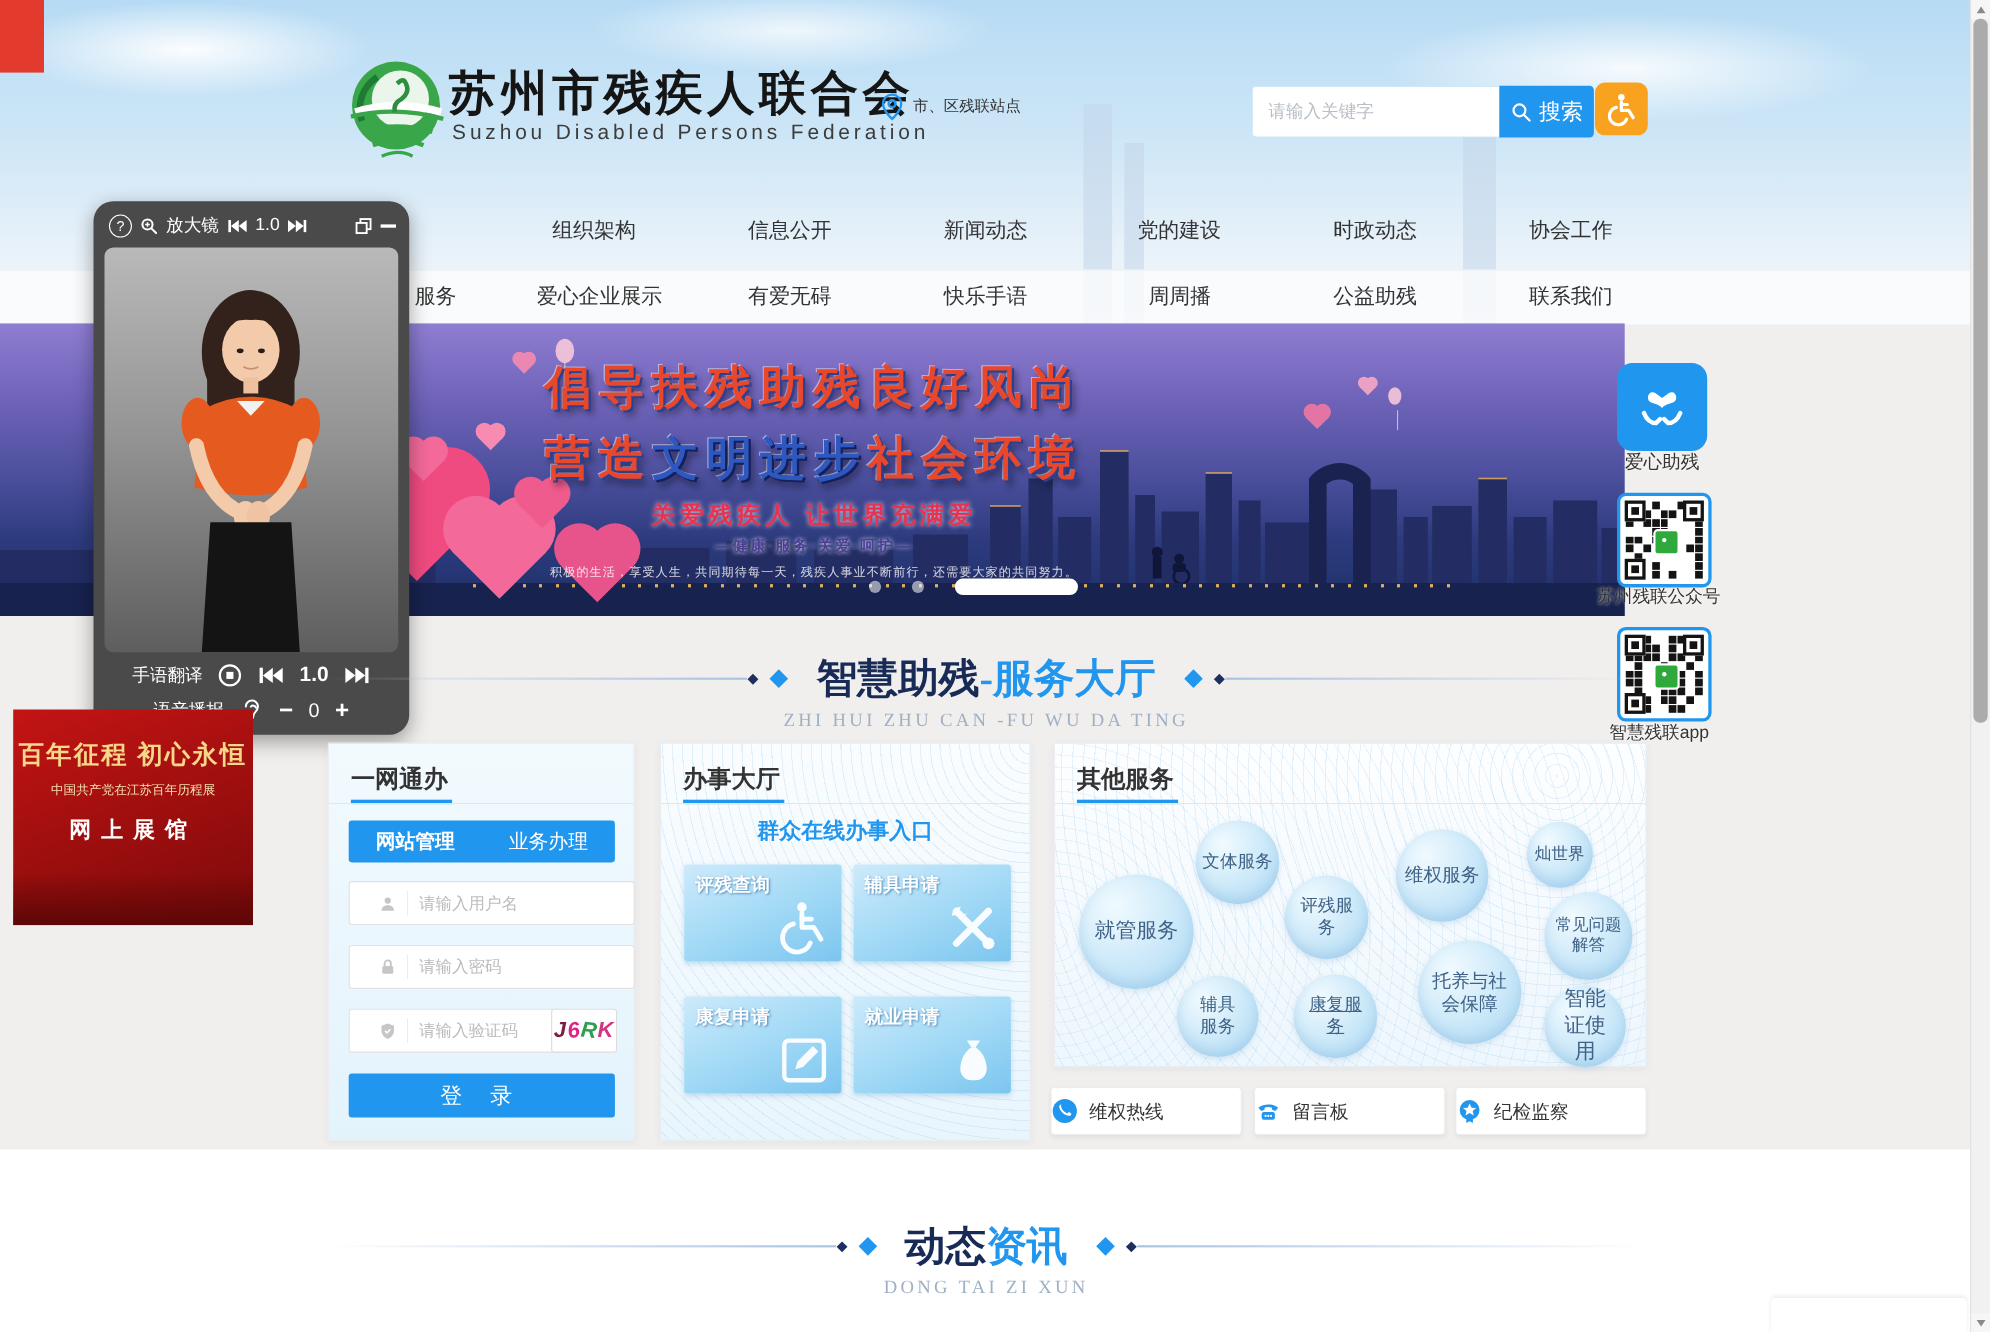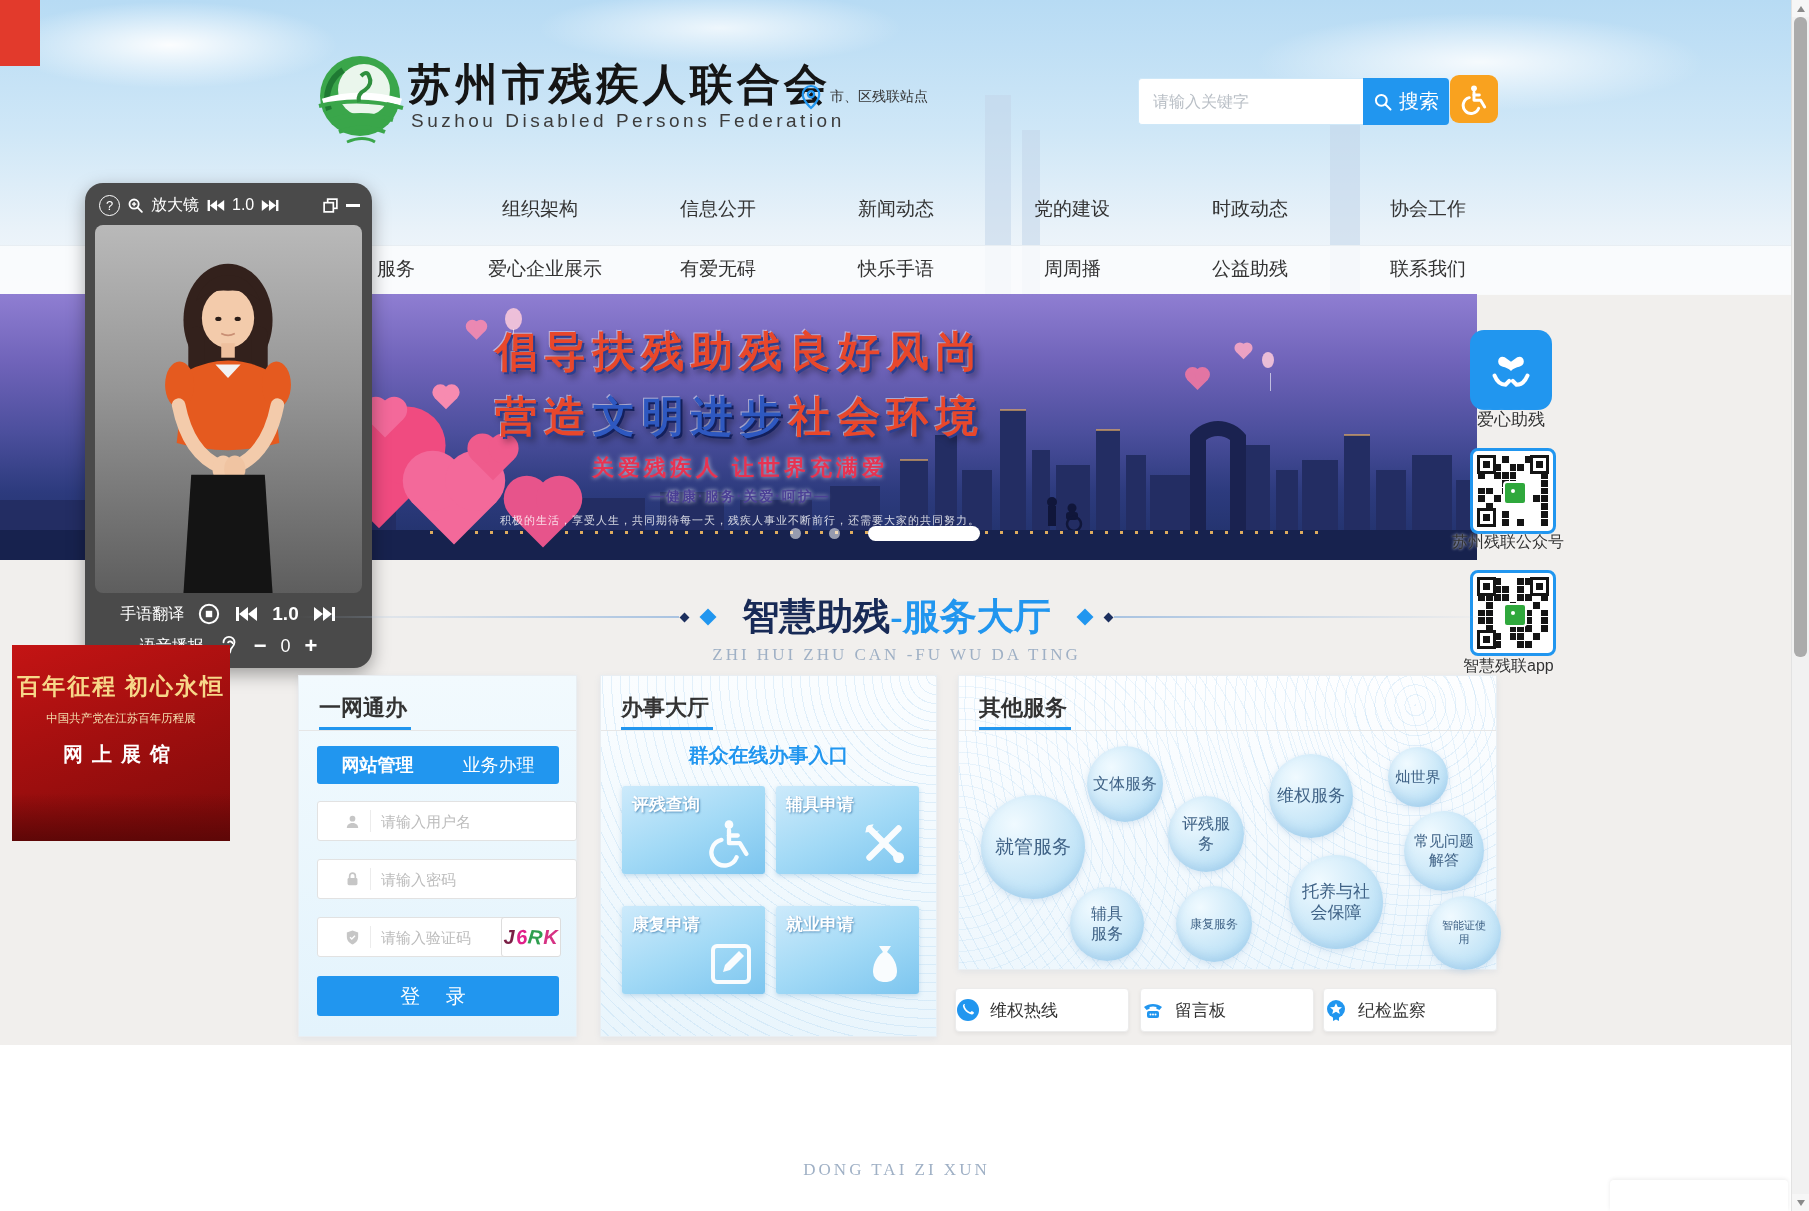--- a/index.html
+++ b/index.html
@@ -146,23 +146,23 @@
      color:#3f6286;cursor:pointer;line-height:1.25;
      background:radial-gradient(circle at 32% 28%,#f0faff 0%,#cfeaf9 48%,#a9d9f4 100%);
      box-shadow:inset 0 -5px 10px rgba(120,170,215,.28),0 2px 6px rgba(140,180,215,.3);}
   .b0{left:128px;top:70px;width:76px;height:76px;font-size:16px;}
   .b1{left:310px;top:78px;width:84px;height:84px;font-size:17px;}
   .b2{left:429px;top:71px;width:60px;height:60px;font-size:15px;}
   .b3{left:22px;top:119px;width:104px;height:104px;font-size:19px;}
   .b4{left:209px;top:120px;width:76px;height:76px;font-size:16px;padding:0 14px;box-sizing:border-box;}
   .b5{left:445px;top:135px;width:80px;height:80px;font-size:15px;padding:0 10px;box-sizing:border-box;}
   .b6{left:111px;top:211px;width:74px;height:74px;font-size:16px;padding:0 14px;box-sizing:border-box;}
-  .b7{left:217px;top:210px;width:76px;height:76px;font-size:12px;padding:0 14px;box-sizing:border-box;}
+  .b7{left:217px;top:210px;width:76px;height:76px;font-size:16px;padding:0 14px;box-sizing:border-box;text-decoration:underline;}
   .b8{left:330px;top:179px;width:94px;height:94px;font-size:17px;padding:0 12px;box-sizing:border-box;}
-  .b9{left:468px;top:220px;width:74px;height:74px;font-size:11px;padding:0 12px;box-sizing:border-box;}
+  .b9{left:445px;top:220px;width:74px;height:74px;font-size:19px;padding:0 12px;box-sizing:border-box;}
   
   .qbtn{position:absolute;top:988px;width:172px;height:42px;background:#fff;border:1px solid #ececec;border-radius:4px;
      box-shadow:0 2px 4px rgba(0,0,0,.06);display:flex;align-items:center;justify-content:flex-start;gap:10px;
      font-size:17px;color:#333;cursor:pointer;}
   .q0{left:955px;} .q1{left:1140px;} .q2{left:1323px;}
   
   .sb{position:absolute;right:0;top:0;width:17px;height:1211px;background:#f1f1f1;border-left:1px solid #e2e2e2;}
   .sb-up,.sb-dn{position:absolute;left:0;width:17px;height:17px;background:#f6f6f6;display:flex;align-items:center;justify-content:center;cursor:pointer;}
   .sb-up{top:0;} .sb-dn{bottom:0;}
   .tri-up{width:0;height:0;border-left:4px solid transparent;border-right:4px solid transparent;border-bottom:6px solid #8a8a8a;}
@@ -724,20 +724,29 @@
   </div>
   <div class="qbtn q2">
     <svg width="24" height="24" viewBox="0 0 24 24">
       <circle cx="12" cy="11" r="9" fill="#2196ef"></circle>
       <polygon points="12,5.2 13.8,9 18,9.3 14.8,12 15.8,16 12,13.8 8.2,16 9.2,12 6,9.3 10.2,9" fill="#fff"></polygon>
       <polygon points="9,19 12,17.5 15,19 15,23 12,21.4 9,23" fill="#2196ef"></polygon>
     </svg>
     <span>纪检监察</span>
   </div>
 
+  <div class="sec" style="top:1108px;">
+    <div class="sec-line lnL"></div>
+      <span class="di sm"></span>
+      <span class="di"></span>
+    <div class="sec-title"><span>动态</span><span class="blu">资讯</span></div>
+    <span class="di"></span>
+      <span class="di sm"></span>
+      <div class="sec-line lnR"></div>
+  </div>
   <div class="sec-sub" style="top:1160px;">DONG TAI ZI XUN</div>
 
   <div class="corner-box"></div>
 
   <div class="sb">
     <div class="sb-up">
         <span class="tri-up"></span>
       </div>
     <div class="sb-thumb"></div>
     <div class="sb-dn">

